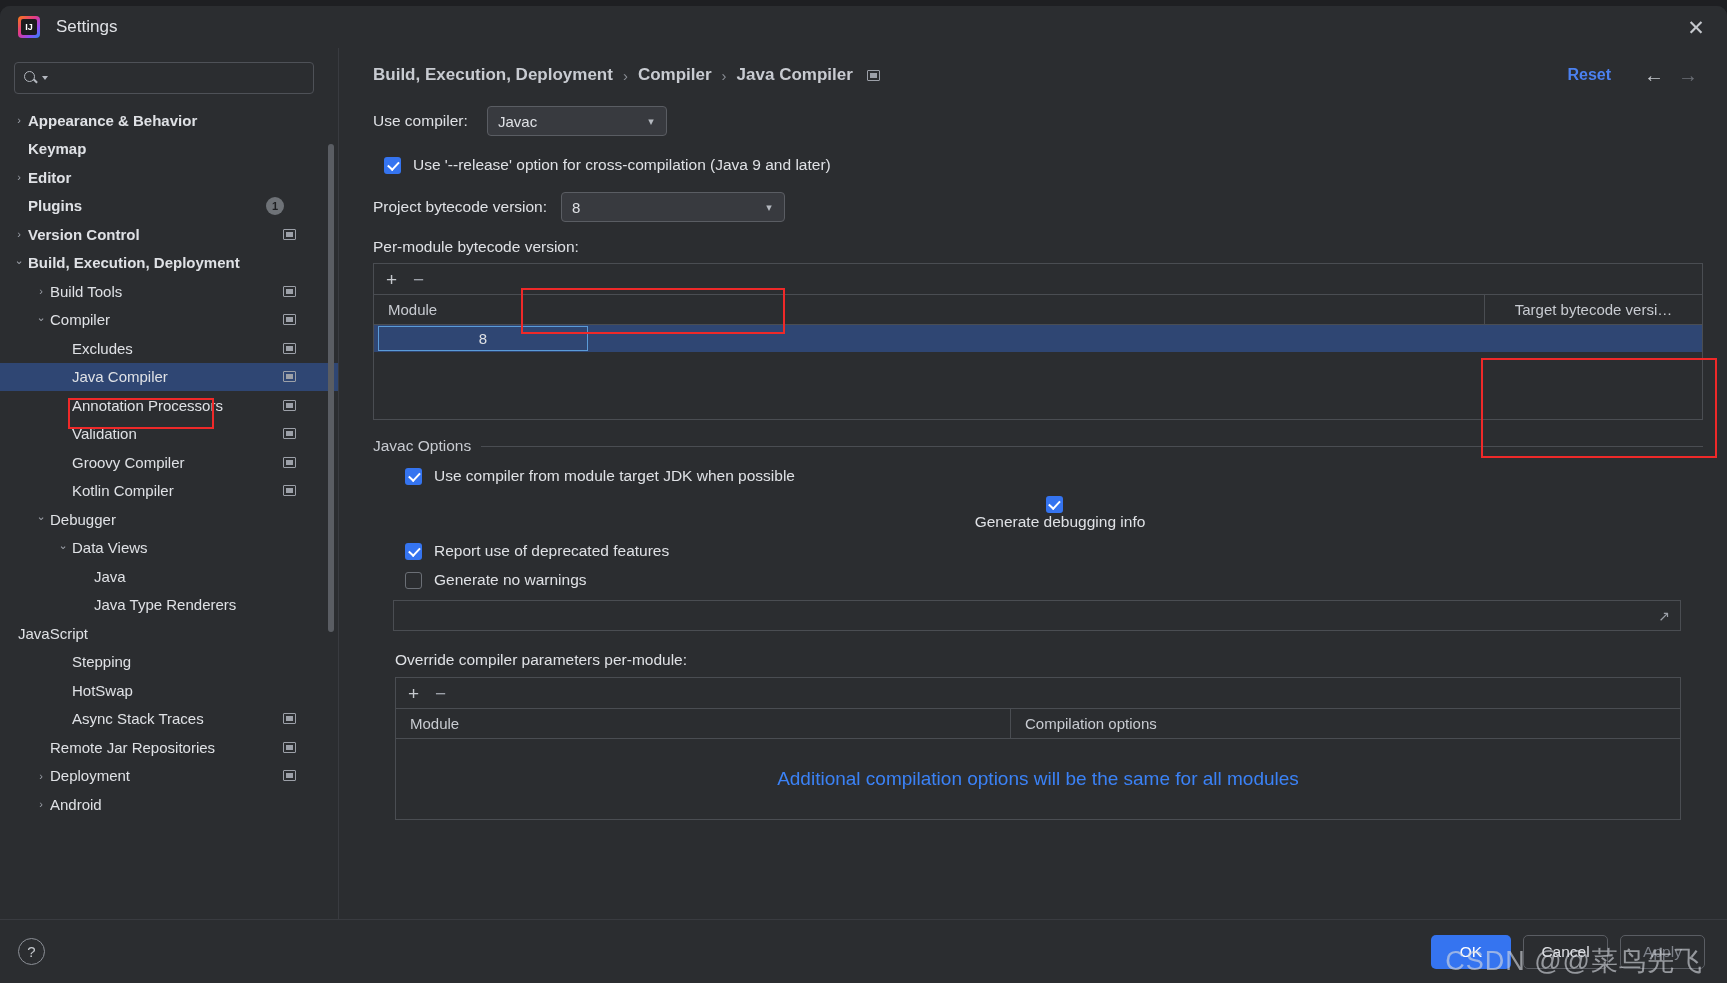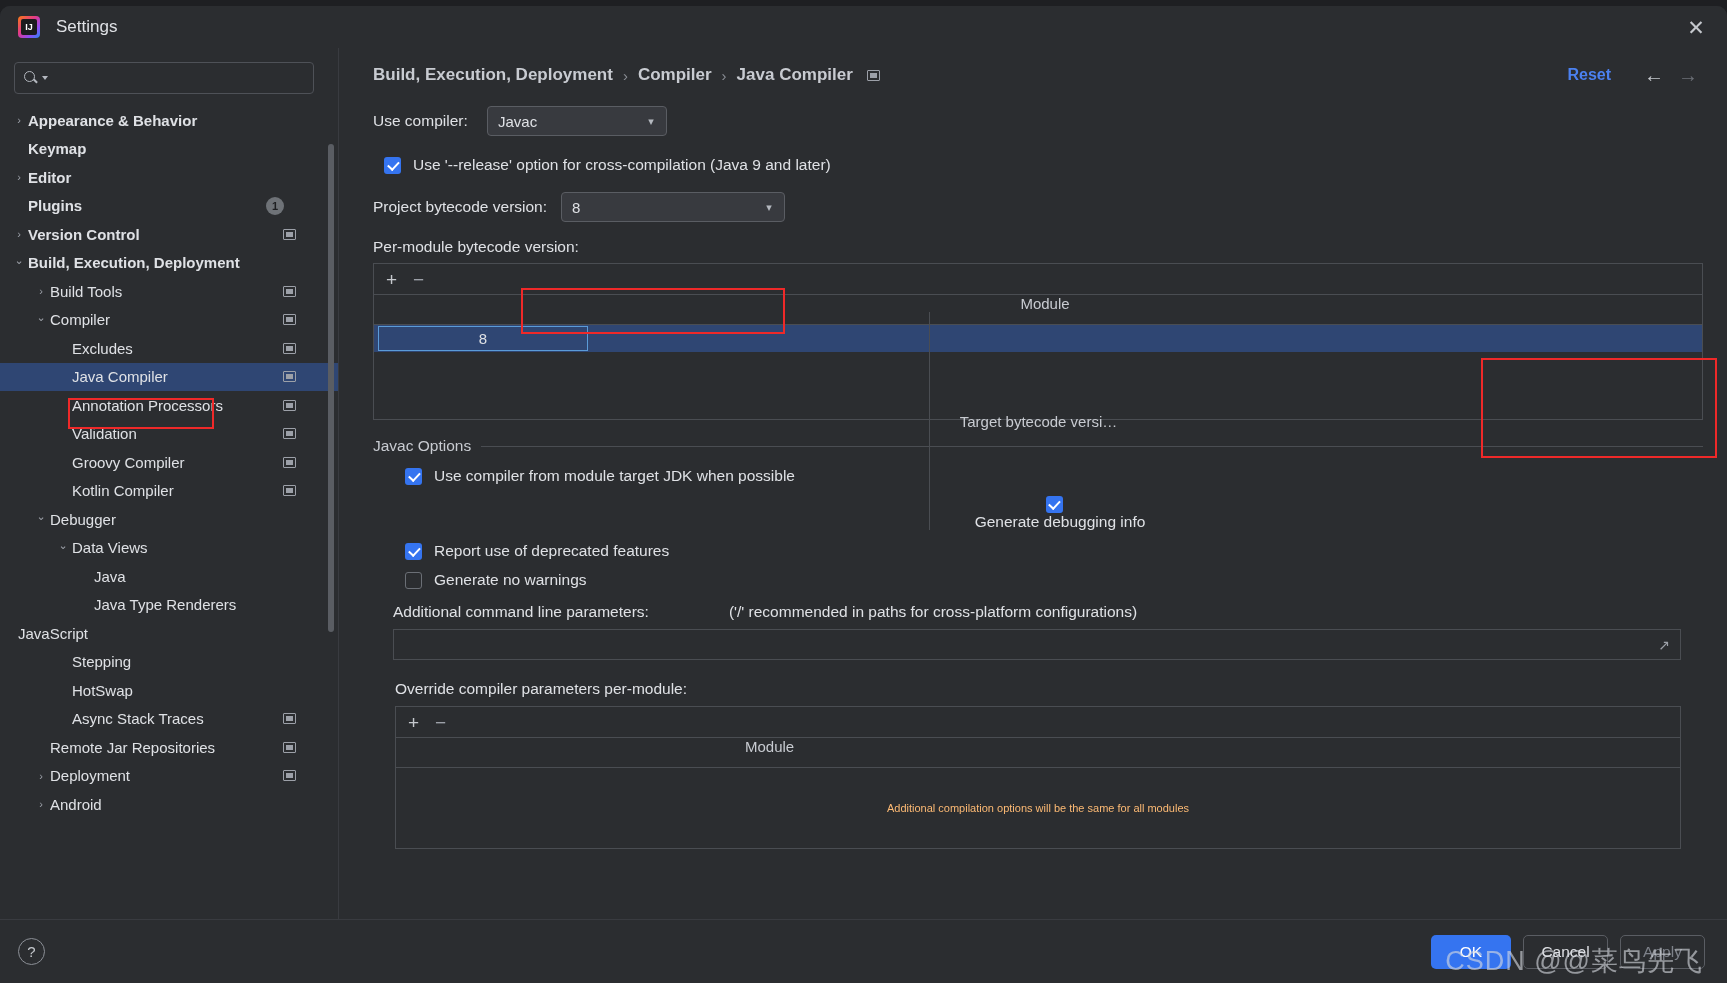--- a/index.html
+++ b/index.html
@@ -165,21 +165,21 @@
   
   .tbl {
     border:1px solid #4a4d52; background:#2b2d30;
   }
   .tbl-toolbar {
     height:31px; display:flex; align-items:center; padding-left:12px;
     border-bottom:1px solid #4a4d52; gap:16px;
   }
   .tb-btn { color:#c5c8cd; font-size:19px; cursor:pointer; line-height:1; }
   .tb-btn.dim { color:#9ca0a8; }
-  .tbl-head { display:flex; height:30px; align-items:center; border-bottom:1px solid #4a4d52;flex-direction:column;}
+  .tbl-head { display:flex; height:30px; align-items:center; border-bottom:1px solid #4a4d52;}
   .th { color:#c8cbd1; font-size:15px; padding-left:14px; }
   .th.right-col { border-left:1px solid #4a4d52; height:100%; display:flex; align-items:center; justify-content:center; padding-left:0;}
   .trow { display:flex; height:27px; align-items:center; }
   .trow.sel { background:#2f4673; }
   .td { font-size:15px; color:#dfe1e5; padding-left:10px; display:flex; align-items:center;}
   .folder-ico {
     width:15px;height:13px;position:relative;flex:0 0 15px;margin-right:8px;
   }
   .folder-ico::before{
     content:"";position:absolute;left:0;top:2px;width:13px;height:10px;
@@ -199,21 +199,21 @@
   .fs-title .t { color:#c8cbd1; font-size:15.5px; white-space:nowrap; }
   .fs-title .line { flex:1 1 auto; height:1px; background:#4a4d52; margin-left:10px;}
   .textfield {
     height:31px; border:1px solid #4a4d52; background:#2b2d30;
     display:flex; align-items:center; position:relative;
   }
   .expand-ico {
     position:absolute; right:8px; width:16px;height:16px; color:#9ca0a8;
     font-size:14px; display:flex;align-items:center;justify-content:center; cursor:pointer;
   }
-  .empty-msg { color:#fdba74; font-size:11px; }
+  .empty-msg { color:#3b82f6; font-size:19px; }
   
   .redbox { position:absolute; border:2px solid #ef2929; pointer-events:none; z-index:8;}
   
   .footer {
     height:64px; flex:0 0 64px; background:#2b2d30;
     border-top:1px solid #393b40;
     display:flex; align-items:center; padding:0 22px 0 18px;
     position:relative;
   }
   .help-btn {
@@ -448,24 +448,20 @@
             <div class="cbrow" style="margin-bottom: 11px;">
               <div class="cb on"></div>
               <div class="cbl">Report use of deprecated features</div>
             </div>
             <div class="cbrow" style="margin-bottom: 11px;">
               <div class="cb off"></div>
               <div class="cbl">Generate no warnings</div>
             </div>
           </div>
 
-        <div class="row" style="margin-top:14px;margin-left:20px;">
-          <div class="lbl">Additional command line parameters:</div>
-          <div class="lbl" style="margin-left:80px;">('/' recommended in paths for cross-platform configurations)</div>
-        </div>
 
         <div class="textfield" style="margin-top:8px;margin-left:20px;margin-right:22px;">
           <div class="expand-ico">↗</div>
         </div>
 
         <div class="lbl" style="margin-top:20px;margin-left:22px;">Override compiler parameters per-module:</div>
 
         <div class="tbl" style="margin-top:8px;margin-left:22px;margin-right:22px;height:143px;">
           <div class="tbl-toolbar">
             <div class="tb-btn">+</div>

